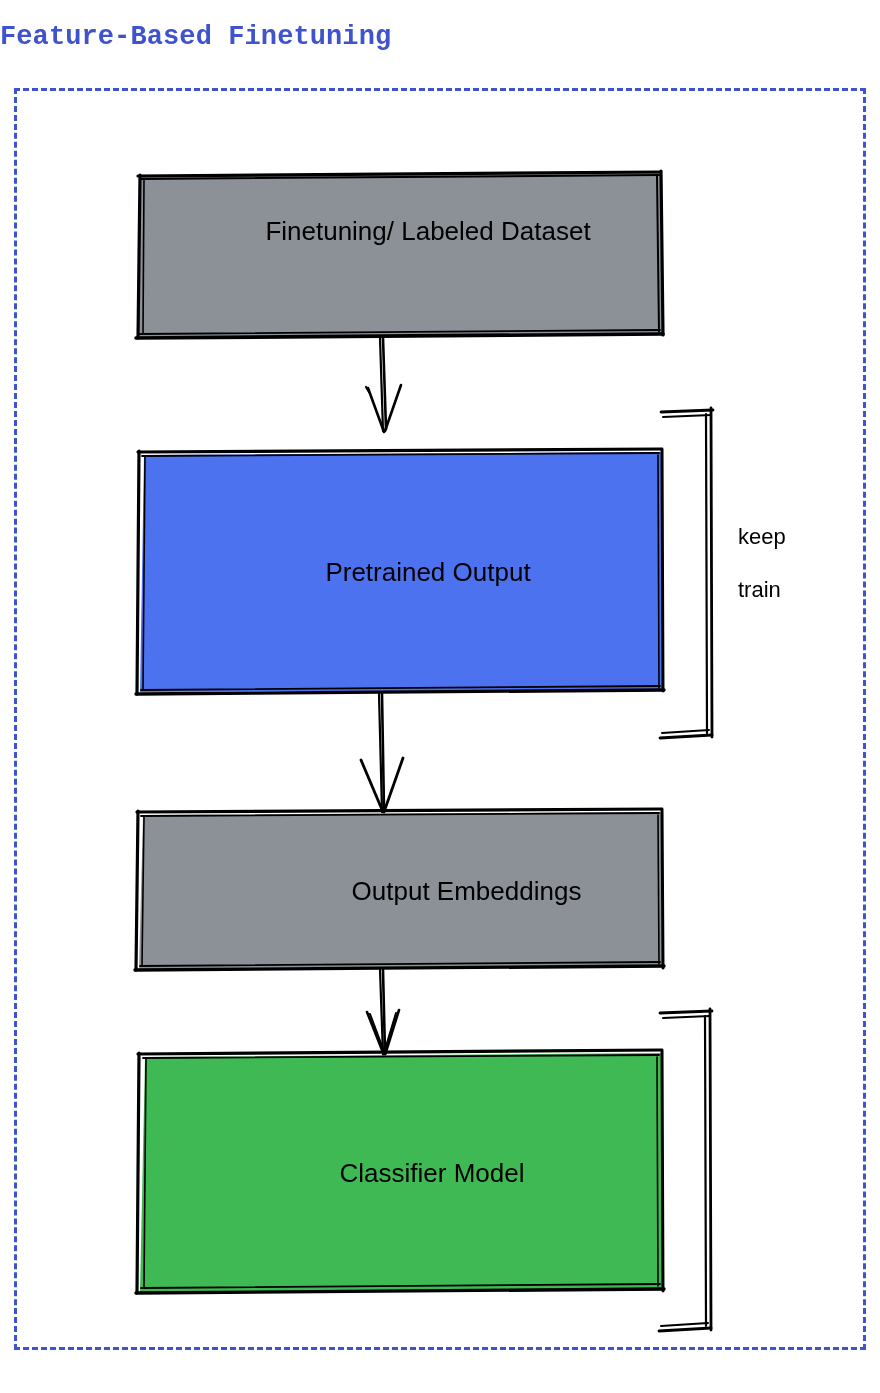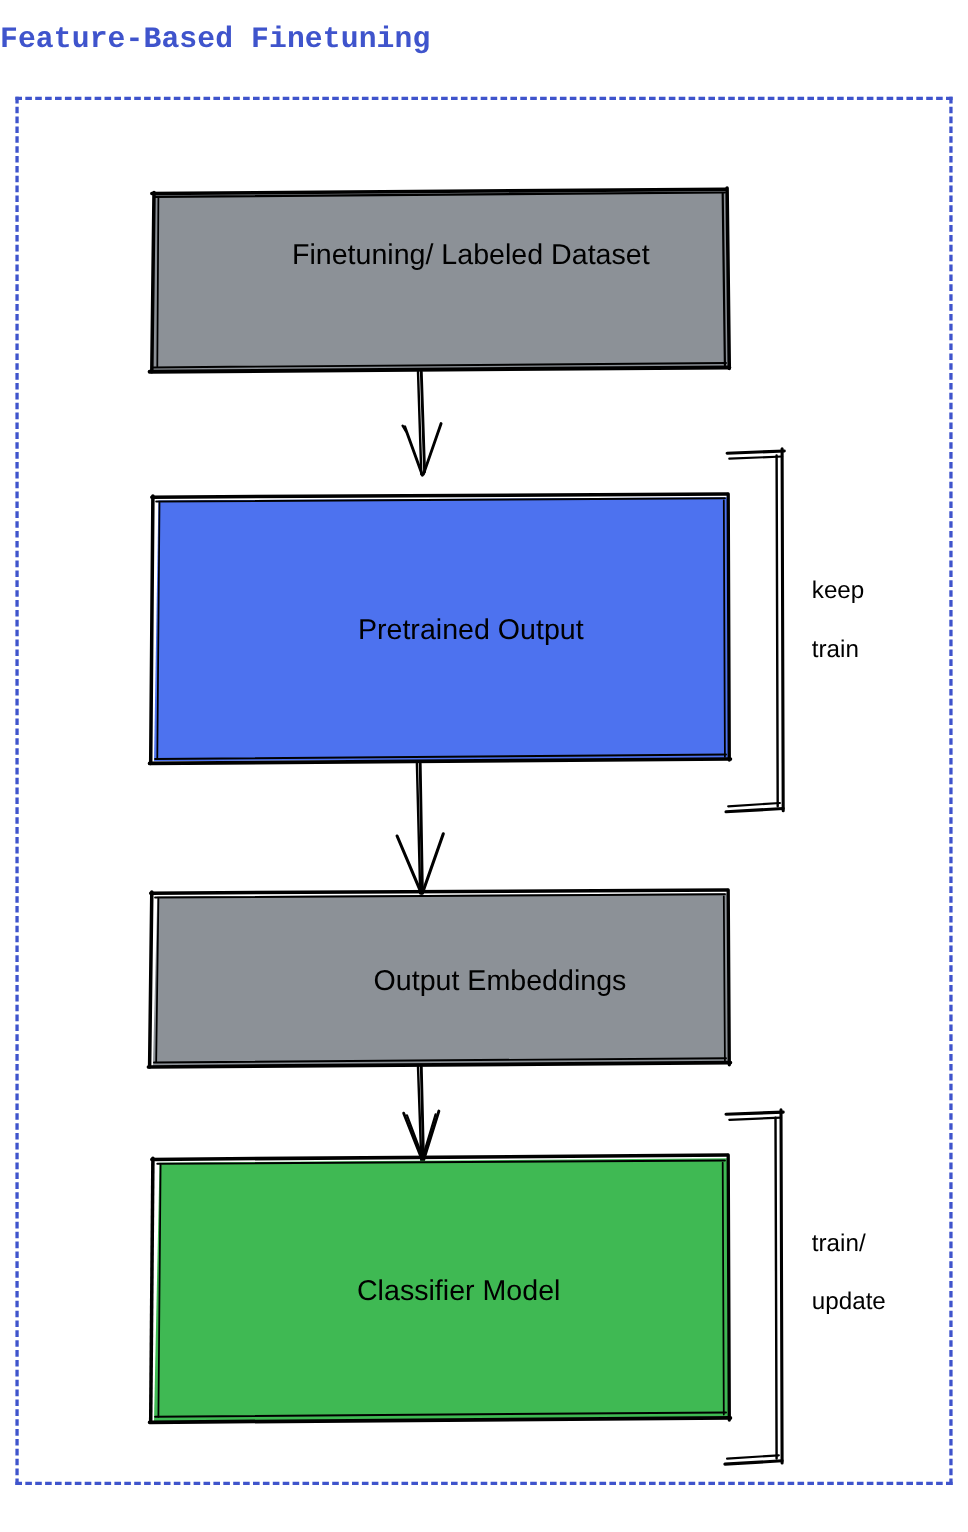--- a/index.html
+++ b/index.html
@@ -189,28 +189,24 @@
 
   </svg>
 
   <div class="node-hit" style="left:137px; top:172px; width:526px; height:166px;"></div>
   <div class="node-label" style="left:137px; top:217px; width:526px;">Finetuning/ Labeled Dataset</div>
 
   <div class="node-hit" style="left:137px; top:450px; width:526px; height:244px;"></div>
   <div class="node-label" style="left:137px; top:558px; width:526px;">Pretrained Output</div>
 
   <div class="node-hit" style="left:136px; top:810px; width:527px; height:160px;"></div>
-  <div class="node-label" style="left:132px; top:877px; width:589px;">Output Embeddings</div>
+  <div class="node-label" style="left:144px; top:877px; width:589px;">Output Embeddings</div>
 
   <div class="node-hit" style="left:137px; top:1052px; width:526px; height:241px;"></div>
-  <div class="node-label" style="left:126px; top:1159px; width:526px;">Classifier Model</div>
+  <div class="node-label" style="left:141px; top:1159px; width:526px;">Classifier Model</div>
 
   <div class="bracket-label" style="left:738px; top:497px; width:130px;">
     <div>keep</div>
     <div>train</div>
   </div>
 
-  <div class="bracket-label" style="left:738px; top:1090px; width:130px;">
-    <div>train/</div>
-    <div>update</div>
-  </div>
 
 </div>
 
 </body></html>

